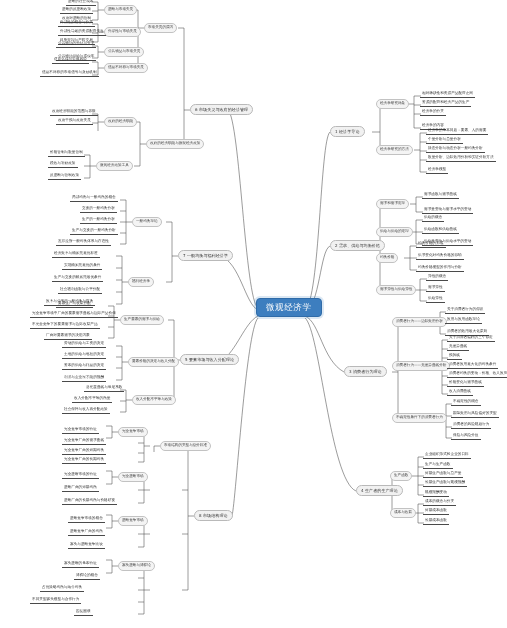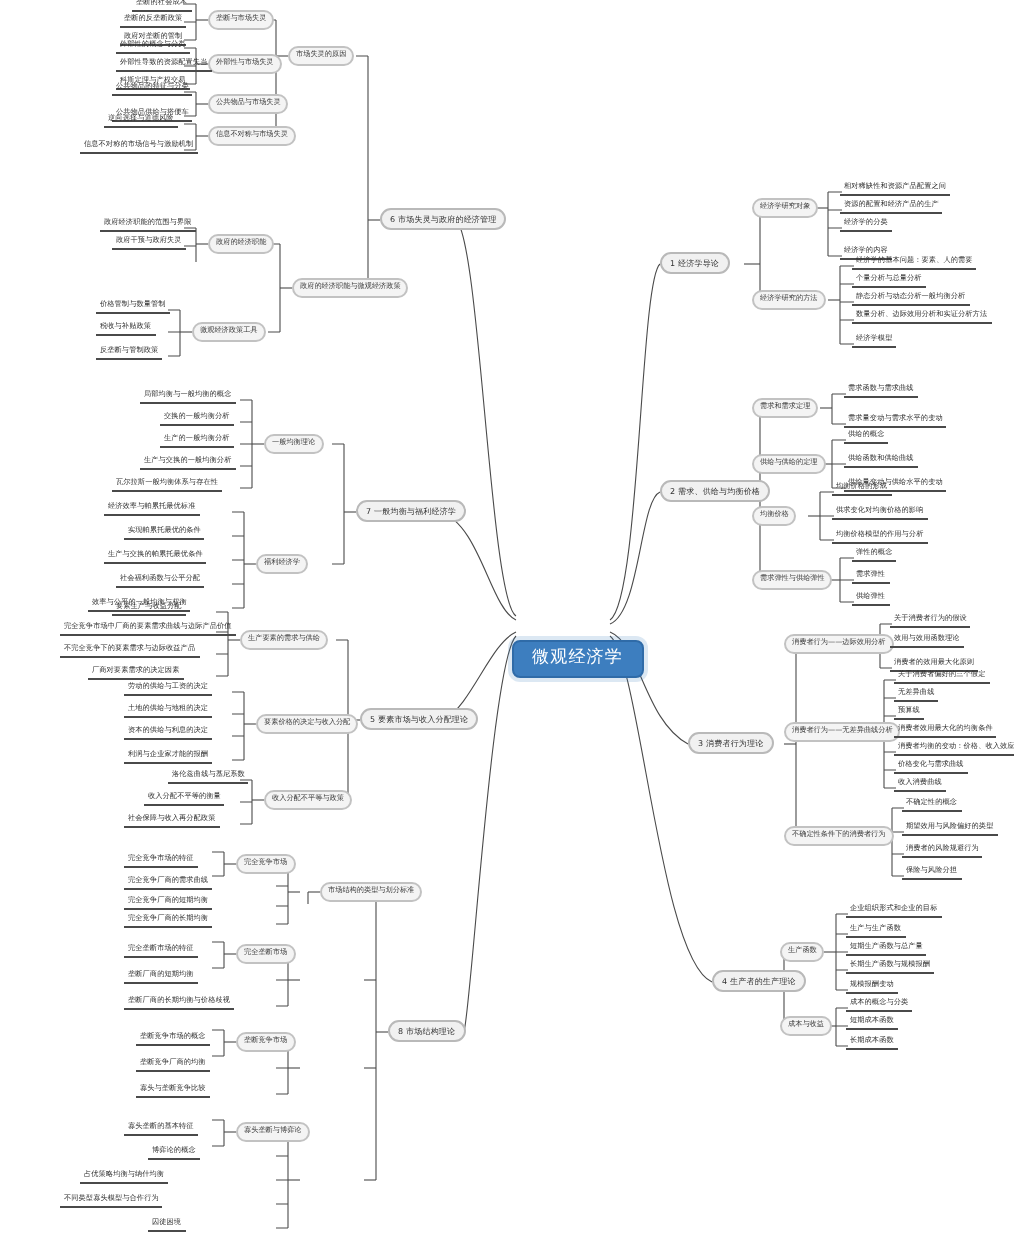--- a/index.html
+++ b/index.html
@@ -192,21 +192,21 @@
       <path d="M112,471 L106,471 M112,484 L106,484"></path>
       <path d="M118,521 L112,521"></path>
         <path d="M112,515 L112,528"></path>
       <path d="M112,515 L106,515 M112,528 L106,528"></path>
       <path d="M118,566 L112,566"></path>
         <path d="M112,560 L112,573"></path>
       <path d="M112,560 L106,560 M112,573 L106,573"></path>
     </g>
   </svg>
 
-  <div class="node root" style="left:256px;top:320px;">微观经济学</div>
+  <div class="node root" style="left:256px;top:298px;">微观经济学</div>
 
   <div class="node pill" style="left:330px;top:126px;">1 经济学导论</div>
   <div class="node pill2" style="left:376px;top:99px;">经济学研究对象</div>
   <div class="node leaf" style="left:420px;top:92px;">相对稀缺性和资源产品配置之间</div>
   <div class="node leaf" style="left:420px;top:101px;">资源的配置和经济产品的生产</div>
   <div class="node leaf" style="left:420px;top:110px;">经济学的分类</div>
   <div class="node leaf" style="left:420px;top:124px;">经济学的内容</div>
 
   <div class="node pill2" style="left:376px;top:145px;">经济学研究的方法</div>
   <div class="node leaf" style="left:426px;top:129px;">经济学的基本问题：要素、人的需要</div>

